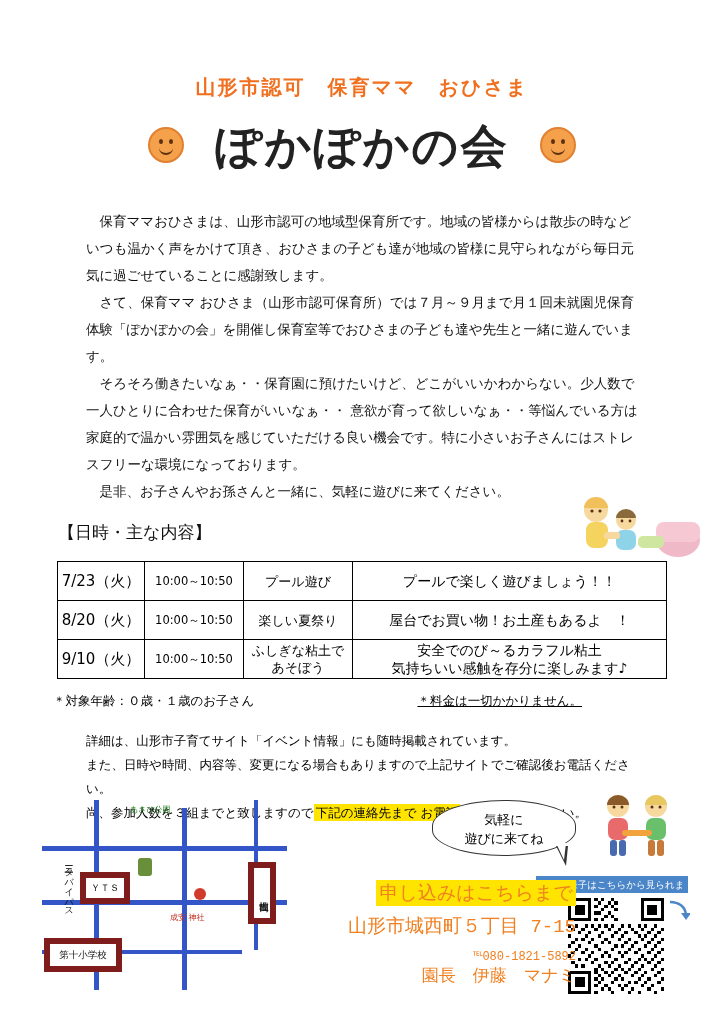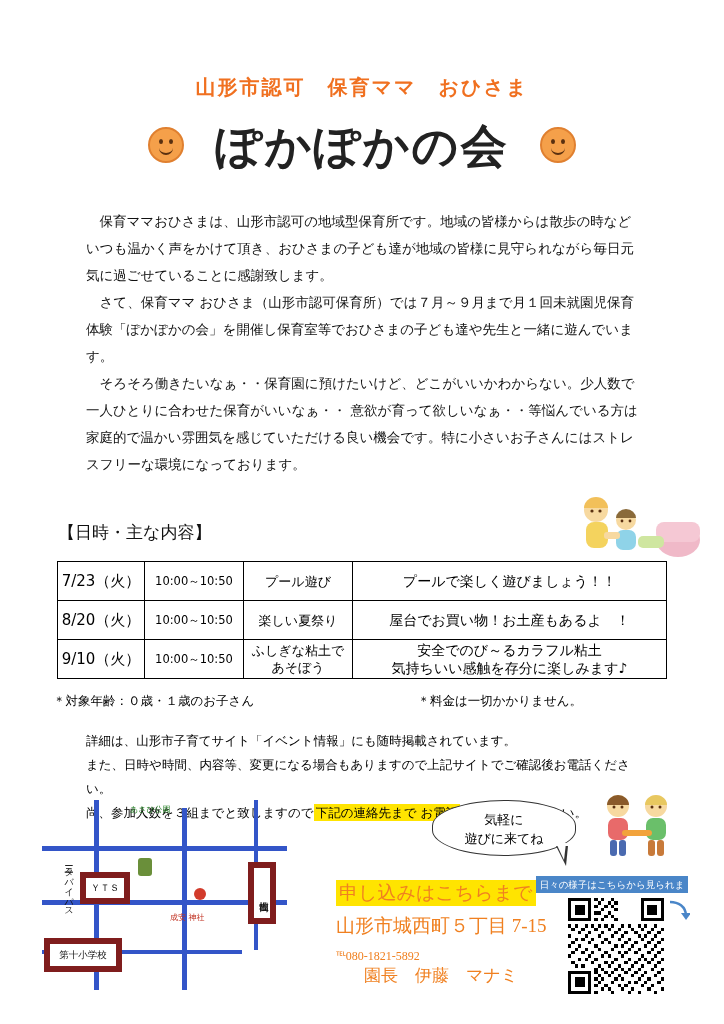--- a/index.html
+++ b/index.html
@@ -157,20 +157,21 @@
     top: 693px;
     font-family: "DejaVu Sans", sans-serif;
     font-size: 12.5px;
   }
   .note-right {
     position: absolute;
     right: 52px;
     top: 693px;
     font-family: "DejaVu Sans", sans-serif;
     font-size: 12.5px;
+    text-decoration: underline;
   }
 
   
   .lower-text {
     position: absolute;
     left: 86px;
     top: 729px;
     width: 560px;
     font-family: "DejaVu Sans", sans-serif;
     font-size: 12.5px;
@@ -308,23 +309,23 @@
     width: 22px;
     height: 22px;
   }
 
   
   .contact {
     position: absolute;
     left: 336px;
     top: 880px;
     width: 240px;
-    font-family: Liberation Serif, serif;
+    font-family: Liberation Mono, monospace;
     color: #f08020;
-    text-align: left;
+    text-align: right;
   }
   .contact .apply {
     font-size: 19px;
     background: #ffe400;
     display: inline-block;
     padding: 0 3px;
     margin-bottom: 7px;
   }
   .contact .addr {
     font-size: 19px;
@@ -367,20 +368,21 @@
         <div class="face-eye r"></div>
         <div class="face-mouth"></div>
       </div>
     </div>
   </div>
 
   <div class="body-text">
     <p>保育ママおひさまは、山形市認可の地域型保育所です。地域の皆様からは散歩の時などいつも温かく声をかけて頂き、おひさまの子ども達が地域の皆様に見守られながら毎日元気に過ごせていることに感謝致します。</p>
     <p>さて、保育ママ おひさま（山形市認可保育所）では７月～９月まで月１回未就園児保育体験「ぽかぽかの会」を開催し保育室等でおひさまの子ども達や先生と一緒に遊んでいます。</p>
     <p>そろそろ働きたいなぁ・・保育園に預けたいけど、どこがいいかわからない。少人数で一人ひとりに合わせた保育がいいなぁ・・ 意欲が育って欲しいなぁ・・等悩んでいる方は家庭的で温かい雰囲気を感じていただける良い機会です。特に小さいお子さんにはストレスフリーな環境になっております。</p>
+    <p>是非、お子さんやお孫さんと一緒に、気軽に遊びに来てください。</p>
   </div>
 
   <div class="section-heading">【日時・主な内容】</div>
 
   <div class="family-illus">
     <svg width="140" height="66" viewBox="0 0 140 66">
       <ellipse cx="118" cy="48" rx="22" ry="17" fill="#f0b9c8"></ellipse>
       <rect x="96" y="30" width="44" height="20" rx="8" fill="#f5c8d4"></rect>
       <circle cx="36" cy="18" r="12" fill="#f7d9a0"></circle>
       <path d="M24 16 a12 11 0 0 1 24 0 z" fill="#f2c05a"></path>

